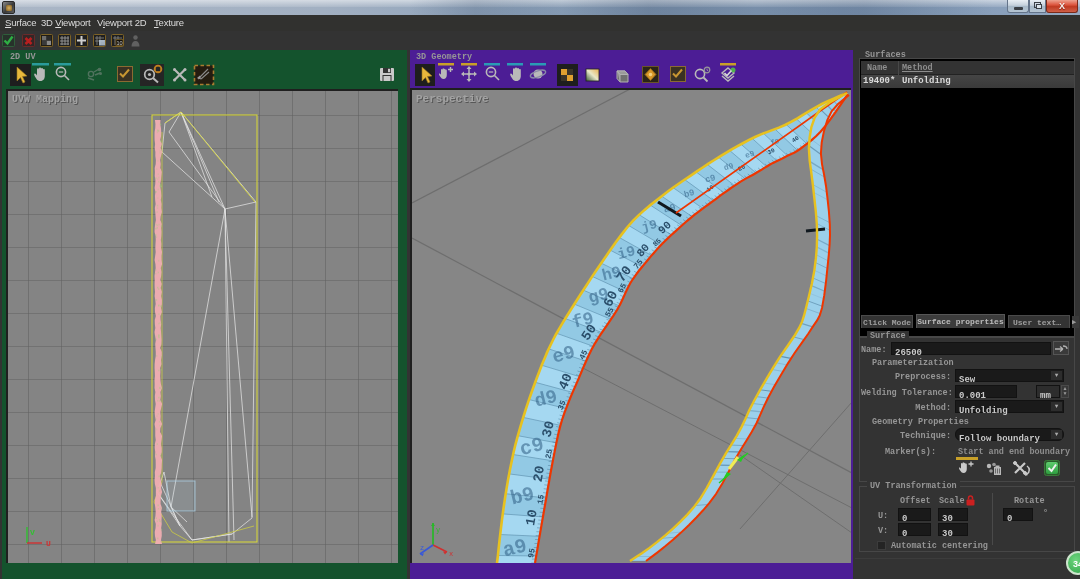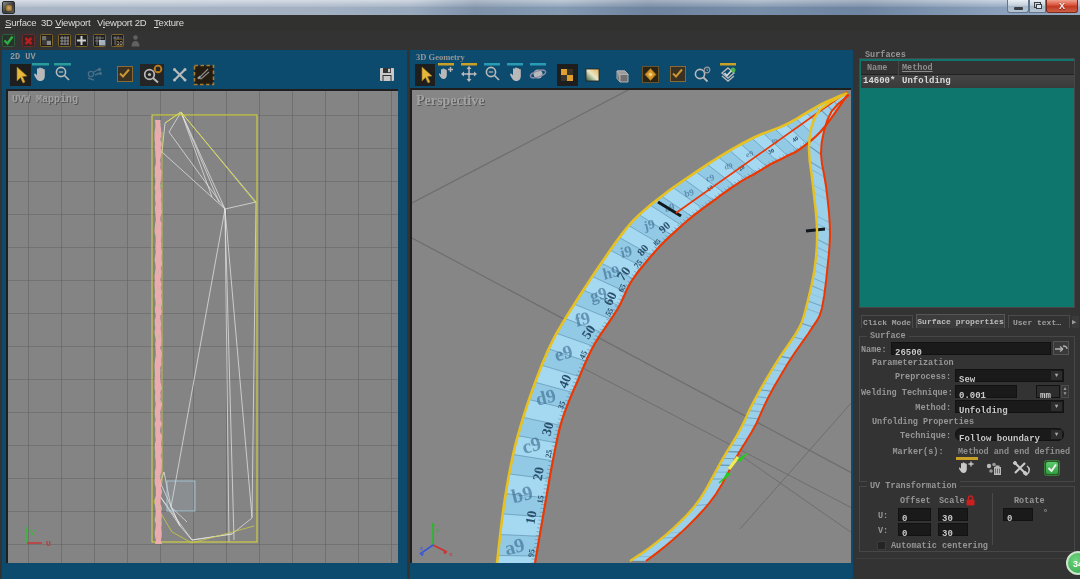--- a/index.html
+++ b/index.html
@@ -57,21 +57,21 @@
   <path d="M113,7 h9 M115,5 v9 M118,5 v9" stroke="#8a8a8a" stroke-width="0.8"></path>
   <rect x="116" y="8.5" width="7" height="6" fill="#14100a" stroke="#7d6226" stroke-width="0.7"></rect>
   <text x="119.5" y="13.5" font-size="5.5" fill="#c8c8c8" text-anchor="middle" font-family="Liberation Sans">10</text>
   <g opacity="0.45">
         <circle cx="135.5" cy="6.5" r="2.2" fill="#9a9a9a"></circle>
         <path d="M131.5,15.5 c0-3.5 1.6-5.5 4-5.5 c2.4,0 4,2 4,5.5 Z" fill="#9a9a9a"></path>
       </g>
  </svg>
 </div>
 
-<div class="abs" style="left:2px;top:50px;width:405px;height:529px;background:#0c4a6e;">
+<div class="abs" style="left:2px;top:50px;width:405px;height:529px;background:#14532d;">
  <div class="lbl abs" style="left:8px;top:2px;">2D UV</div>
  <svg class="abs" style="left:0;top:12px;" width="405" height="26" viewBox="0 0 405 26">
 
   <rect x="8" y="2" width="21" height="22" fill="#1e1e1e"></rect>
   <path d="M15,5 L15,19 L18.5,15.5 L21,21 L23,20 L20.5,14.5 L25,14 Z" fill="#e8b83c" stroke="#9a7820" stroke-width="0.6"></path>
 
   <rect x="30" y="1" width="17" height="2.5" fill="#2a9b9b"></rect>
   <g transform="translate(31,5)" fill="#b9b9b9">
         <path d="M3.5,12 C2,9.5 0.5,7.5 1.5,6.8 C2.3,6.2 3.2,7.2 4,8.6 L4,2.4 C4,0.8 6,0.8 6,2.4 L6,6 L6,1.6 C6,0 8,0 8,1.6 L8,6 L8,2 C8,0.5 10,0.5 10,2 L10,6.4 L10,3 C10,1.6 11.8,1.6 11.8,3 L11.8,9 C11.8,11.5 10.5,14 7.5,14 C5.5,14 4.5,13.5 3.5,12 Z"></path>
       </g>
@@ -259,21 +259,21 @@
     <line x1="0" y1="16" x2="0" y2="0" stroke="#30c030" stroke-width="1.4"></line>
     <line x1="0" y1="16" x2="15" y2="16" stroke="#d03030" stroke-width="1.4"></line>
     <text x="19" y="19" fill="#d03030" font-size="8" font-weight="bold">U</text>
     <text x="3" y="8" fill="#30c030" font-size="8" font-weight="bold">V</text>
    </g>
   </svg>
   <div class="abs" style="left:4px;top:3px;color:#a2a2a2;font-size:10px;font-weight:bold;text-shadow:1px 1px 0 rgba(40,40,40,0.5);">UVW Mapping</div>
  </div>
 </div>
 
-<div class="abs" style="left:410px;top:50px;width:443px;height:529px;background:#0c4a6e;font-family:Liberation Serif, serif;">
+<div class="abs" style="left:410px;top:50px;width:443px;height:529px;background:#4c1d95;">
  <div class="lbl abs" style="left:6px;top:2px;">3D Geometry</div>
  <svg class="abs" style="left:0;top:12px;" width="443" height="26" viewBox="0 0 443 26">
 
   <rect x="5" y="2" width="20" height="22" fill="#1e1e1e"></rect>
   <path d="M12,5 L12,19 L15.5,15.5 L18,21 L20,20 L17.5,14.5 L22,14 Z" fill="#e8b83c" stroke="#9a7820" stroke-width="0.6"></path>
 
   <rect x="28" y="1" width="16" height="2.5" fill="#c8a028"></rect>
   <g transform="translate(28,6)" fill="#b9b9b9">
         <path d="M2.5,9 C1.5,7.5 0.5,6 1.2,5.5 C1.8,5.1 2.5,5.8 3,6.7 L3,2 C3,0.8 4.5,0.8 4.5,2 L4.5,4.6 L4.5,1.2 C4.5,0 6,0 6,1.2 L6,4.6 L6,1.6 C6,0.4 7.5,0.4 7.5,1.6 L7.5,5 L7.5,2.4 C7.5,1.3 8.8,1.3 8.8,2.4 L8.8,7 C8.8,9 7.8,11 5.5,11 C4,11 3.3,10.3 2.5,9 Z"></path>
         <path d="M10,1.5 h5 M12.5,-1 v5" stroke="#b9b9b9" stroke-width="1.4"></path>
@@ -676,34 +676,34 @@
     <path d="M0,-22 l-2,3 h4 Z" fill="#28b828"></path>
     <line x1="0" y1="0" x2="14" y2="7" stroke="#d03030" stroke-width="1.7"></line>
     <path d="M14,7 l-4,-0.5 l2,3 Z" fill="#d03030"></path>
     <line x1="0" y1="0" x2="-13" y2="9" stroke="#3858d8" stroke-width="1.7"></line>
     <path d="M-13,9 l4,-0.8 l-1.5,3 Z" fill="#3858d8"></path>
     <text x="3" y="-13" fill="#28b828" font-size="7">y</text>
     <text x="16" y="11" fill="#d03030" font-size="7">x</text>
     <text x="-13" y="5" fill="#3858d8" font-size="7">z</text>
    </g>
   </svg>
-  <div class="abs" style="left:4px;top:3px;color:#a2a2a2;font-size:14px;font-weight:bold;text-shadow:1px 1px 0 rgba(40,40,40,0.5);">Perspective</div>
+  <div class="abs" style="left:4px;top:3px;color:#a2a2a2;font-size:11px;font-weight:bold;text-shadow:1px 1px 0 rgba(40,40,40,0.5);">Perspective</div>
  </div>
 </div>
 
 <div class="abs" style="left:855px;top:45px;width:225px;height:534px;background:#333333;font-family:'Liberation Mono',monospace;">
  <div class="lbl abs" style="left:10px;top:5px;">Surfaces</div>
- <div class="abs grp" style="left:4px;top:13px;width:216px;height:250px;background:#0f766e;">
+ <div class="abs grp" style="left:4px;top:13px;width:216px;height:280px;background:#000000;">
   <div class="abs" style="left:1px;top:2px;width:213px;height:14px;background:#333333;border-bottom:1px solid #222;">
    <span class="abs lbl" style="left:6px;top:2px;color:#8e8e8e;">Name</span>
    <span class="abs lbl" style="left:41px;top:2px;color:#8e8e8e;text-decoration:underline;">Method</span>
    <div class="abs" style="left:37px;top:0;width:1px;height:14px;background:#484848;"></div>
   </div>
   <div class="abs" style="left:1px;top:16px;width:213px;height:13px;background:linear-gradient(to bottom,#454545,#3a3a3a);">
-   <span class="abs" style="left:2px;top:1px;font-size:9px;font-weight:bold;color:#dadada;">14600*</span>
+   <span class="abs" style="left:2px;top:1px;font-size:9px;font-weight:bold;color:#dadada;">19400*</span>
    <span class="abs" style="left:41px;top:1px;font-size:9px;font-weight:bold;color:#dadada;">Unfolding</span>
   </div>
  </div>
 
  <div class="abs" style="left:6px;top:270px;width:52px;height:13px;border:1px solid #4a4a4a;border-bottom:none;background:#333333;color:#9e9e9e;font-size:8px;font-weight:bold;text-align:center;line-height:13px;white-space:nowrap;">Click Mode</div>
  <div class="abs" style="left:61px;top:269px;width:89px;height:14px;border:1px solid #565656;border-bottom:none;background:#3c3c3c;color:#bcbcbc;font-size:8px;font-weight:bold;text-align:center;line-height:14px;white-space:nowrap;">Surface properties</div>
  <div class="abs" style="left:153px;top:270px;width:62px;height:13px;border:1px solid #4a4a4a;border-bottom:none;background:#333333;color:#9e9e9e;font-size:8px;font-weight:bold;line-height:13px;overflow:hidden;white-space:nowrap;padding-left:4px;">User text…</div>
  <div class="abs" style="left:217px;top:271px;width:7px;height:12px;background:#3a3a3a;color:#999;font-size:7px;line-height:12px;">▶</div>
 
  <div class="abs grp" style="left:4px;top:291px;width:216px;height:146px;"></div>
@@ -711,34 +711,34 @@
  <span class="abs lbl" style="left:6px;top:300px;">Name:</span>
  <div class="abs inp" style="left:36px;top:297px;width:160px;height:13px;">26500</div>
  <div class="abs" style="left:198px;top:296px;width:16px;height:14px;background:#3a3a3a;border:1px solid #555;">
   <svg width="14" height="12" viewBox="0 0 14 12">
         <path d="M1,6 h8 M9,6 l-3,-2.5 M9,6 l-3,2.5 M9,3 c3,0 4,1.5 4,3" stroke="#b0b0b0" stroke-width="1.3" fill="none"></path>
       </svg>
  </div>
  <div class="abs lbl" style="left:17px;top:313px;">Parameterization</div>
  <span class="abs lbl" style="left:30px;top:327px;width:66px;text-align:right;">Preprocess:</span>
  <div class="abs inp" style="left:100px;top:324px;width:109px;height:13px;">Sew<div class="ddarrow">▼</div></div>
- <span class="abs lbl" style="left:6px;top:343px;">Welding Technique:</span>
+ <span class="abs lbl" style="left:6px;top:343px;">Welding Tolerance:</span>
  <div class="abs inp" style="left:100px;top:340px;width:62px;height:13px;">0.001</div>
  <div class="abs inp" style="left:181px;top:340px;width:24px;height:13px;background:#2d2d2d;">mm</div>
  <div class="abs" style="left:206px;top:340px;width:8px;height:13px;background:#383838;border:1px solid #4a4a4a;">
       <div style="font-size:5px;color:#999;line-height:6px;text-align:center;">▲</div>
       <div style="font-size:5px;color:#999;line-height:5px;text-align:center;">▼</div>
     </div>
  <span class="abs lbl" style="left:30px;top:358px;width:66px;text-align:right;">Method:</span>
  <div class="abs inp" style="left:100px;top:355px;width:109px;height:13px;">Unfolding<div class="ddarrow">▼</div></div>
- <div class="abs lbl" style="left:17px;top:372px;">Unfolding Properties</div>
+ <div class="abs lbl" style="left:17px;top:372px;">Geometry Properties</div>
  <span class="abs lbl" style="left:30px;top:386px;width:66px;text-align:right;">Technique:</span>
  <div class="abs inp" style="left:100px;top:383px;width:109px;height:13px;border-radius:6px;">Follow boundary<div class="ddarrow">▼</div></div>
- <span class="abs lbl" style="left:30px;top:402px;width:66px;text-align:center;">Marker(s):</span>
- <span class="abs lbl" style="left:103px;top:402px;color:#8e8e8e;">Method and end defined</span>
+ <span class="abs lbl" style="left:30px;top:402px;width:66px;text-align:left;">Marker(s):</span>
+ <span class="abs lbl" style="left:103px;top:402px;color:#8e8e8e;">Start and end boundary</span>
 
  <div class="abs" style="left:101px;top:412px;width:22px;height:2.5px;background:#c8a028;"></div>
  <svg class="abs" style="left:100px;top:415px;" width="115" height="20" viewBox="0 0 115 20">
   <g transform="translate(3,2)" fill="#c9c9c9">
         <path d="M2.5,9 C1.5,7.5 0.5,6 1.2,5.5 C1.8,5.1 2.5,5.8 3,6.7 L3,2 C3,0.8 4.5,0.8 4.5,2 L4.5,4.6 L4.5,1.2 C4.5,0 6,0 6,1.2 L6,4.6 L6,1.6 C6,0.4 7.5,0.4 7.5,1.6 L7.5,5 L7.5,2.4 C7.5,1.3 8.8,1.3 8.8,2.4 L8.8,7 C8.8,9 7.8,11 5.5,11 C4,11 3.3,10.3 2.5,9 Z"></path>
         <path d="M10.5,2 h5 M13,-0.5 v5" stroke="#c9c9c9" stroke-width="1.3"></path>
       </g>
   <g transform="translate(31,2)">
         <circle cx="3" cy="4" r="2.2" fill="#b9b9b9"></circle>
         <circle cx="8" cy="2.5" r="1.8" fill="#989898"></circle>

